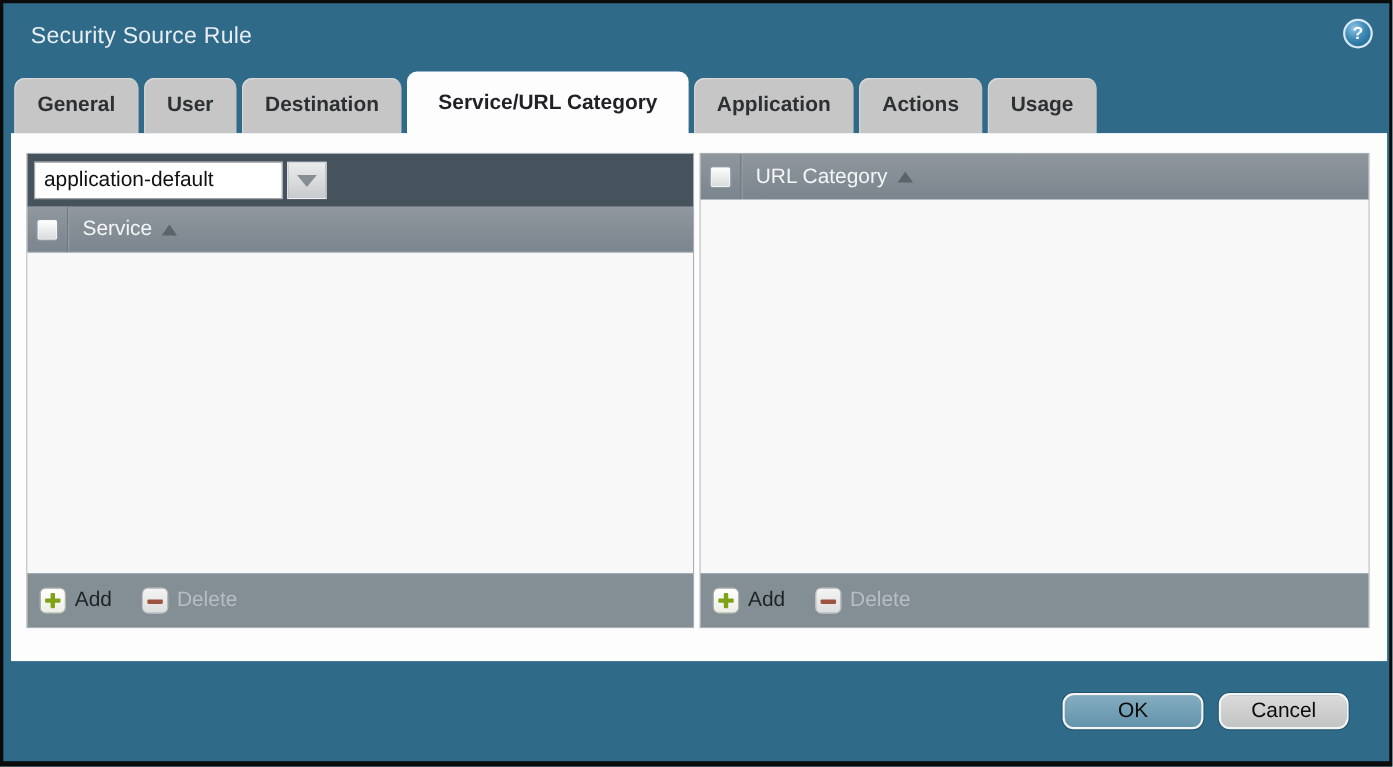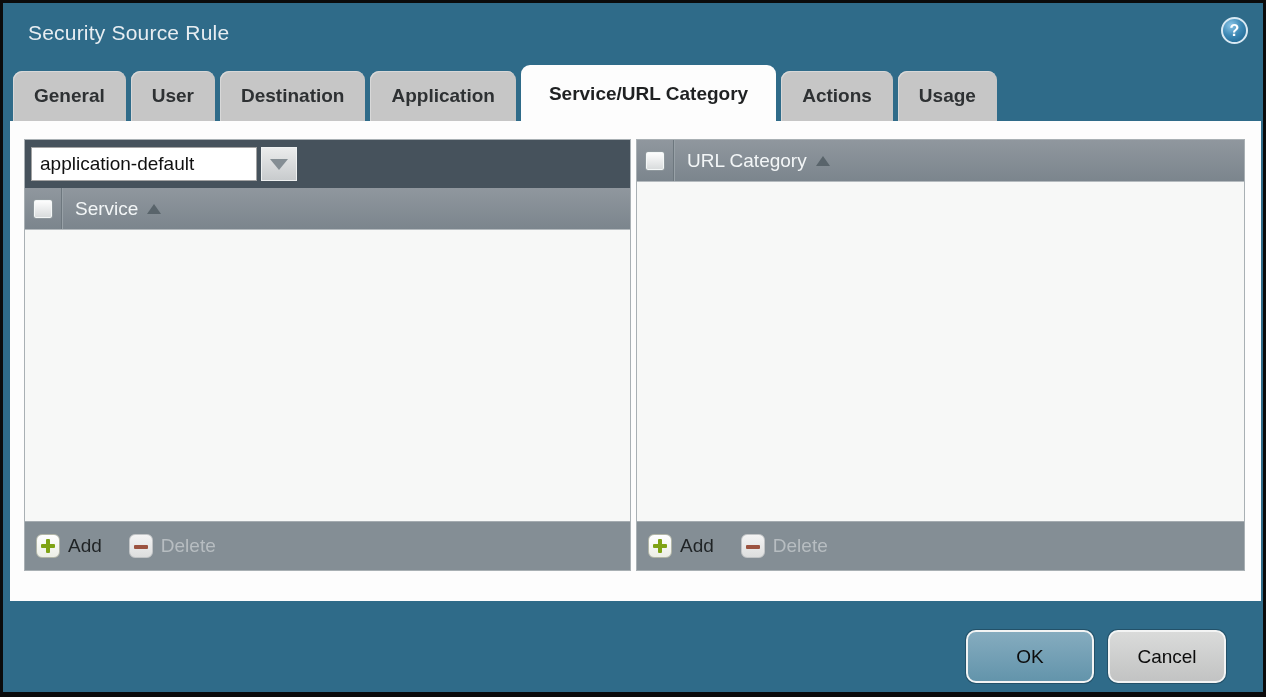--- a/index.html
+++ b/index.html
@@ -148,21 +148,21 @@
     background:linear-gradient(#f4f4f4, #dddede);
     border:1px solid #c1c4c6;
   }
   .minus-icon::before {
     content:""; position:absolute; left:4px; top:10px; width:14px; height:4px;
     background:#9c5340; border-radius:1px;
   }
 
   
   .btn {
-    position:absolute; top:627px; height:53px;
+    position:absolute; top:627px; height:33px;
     border-radius:10px; border:2px solid #f3f4f4;
     font-family:"Liberation Sans", sans-serif;
     font-size:19px; color:#0c0c0c;
     display:flex; align-items:center; justify-content:center;
     cursor:pointer; box-shadow:0 0 0 1px rgba(15,35,45,.35);
   }
   .btn-ok     { left:963px;  width:128px; background:linear-gradient(#85acbf, #6394ab); }
   .btn-cancel { left:1105px; width:118px; background:linear-gradient(#dadbda, #c2c3c3); }
 </style>
 </head>
@@ -178,25 +178,25 @@
   <div class="tab-bar">
     <div class="tab">
         <span>General</span>
       </div>
     <div class="tab">
         <span>User</span>
       </div>
     <div class="tab">
         <span>Destination</span>
       </div>
-    <div class="tab">
-        <span>Application</span>
-      </div>
     <div class="tab active">
         <span>Service/URL Category</span>
+      </div>
+    <div class="tab">
+        <span>Application</span>
       </div>
     <div class="tab">
         <span>Actions</span>
       </div>
     <div class="tab">
         <span>Usage</span>
       </div>
   </div>
 
   <div class="tab-content">

